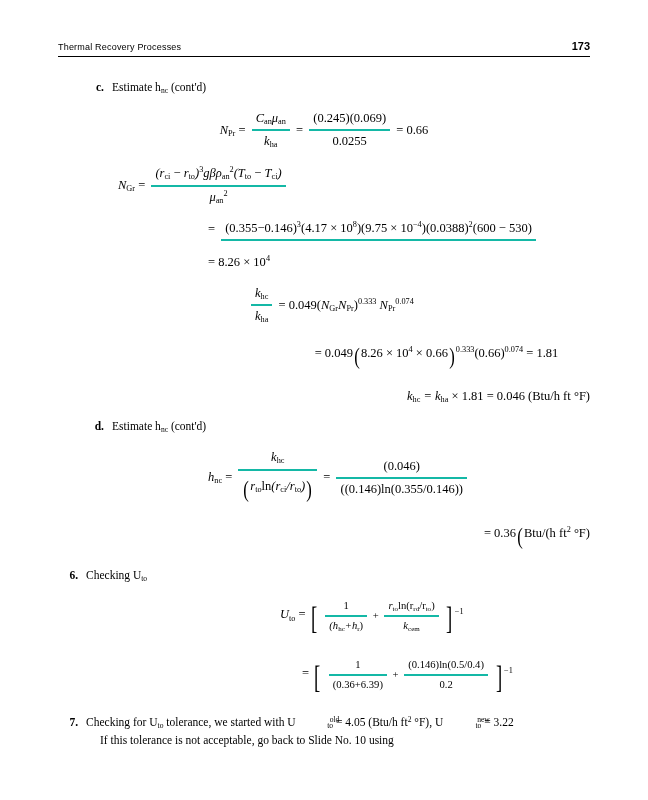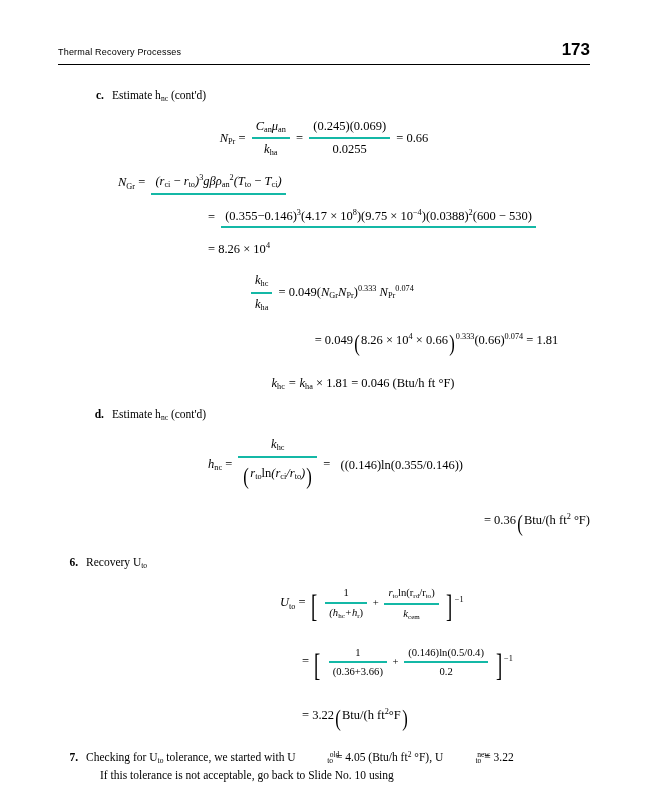--- a/index.html
+++ b/index.html
@@ -29,21 +29,21 @@
     padding-bottom: 4px;
     border-bottom: 1px solid #000;
   }
   .header-title {
     font-family: "Liberation Sans", sans-serif;
     font-size: 9px;
     letter-spacing: 0.2px;
   }
   .header-page {
     font-family: "Liberation Sans", sans-serif;
-    font-size: 17px;
+    font-size: 11px;
     font-weight: bold;
   }
   .content {
     margin-top: 22px;
     font-size: 11.5px;
     line-height: 1.5;
   }
   .item {
     display: flex;
     margin-top: 10px;
@@ -160,20 +160,21 @@
         <span class="up"> = </span><span class="up">0.66</span>
       </span>
     </div>
 
     <div class="eq near-ind">
       <span class="math">
         <span>N</span><sub>Gr</sub>
         <span class="up"> = </span>
         <span class="frac">
           <span class="num">(r<sub>ci</sub> <span class="up">−</span> r<sub>to</sub>)<sup>3</sup><span>g</span><span>β</span><span>ρ</span><sub>an</sub><sup class="up">2</sup>(T<sub>to</sub> <span class="up">−</span> T<sub>ci</sub>)</span>
+          <span class="den">μ<sub>an</sub><sup class="up">2</sup></span>
         </span>
       </span>
     </div>
 
     <div class="eq mid-ind">
       <span class="math">
         <span class="up">= </span>
         <span class="frac">
           <span class="num up">(0.355<span>−</span>0.146)<sup>3</sup>(4.17 × 10<sup>8</sup>)(9.75 × 10<sup>−4</sup>)(0.0388)<sup>2</sup>(600 − 530)</span>
         </span>
@@ -193,21 +194,21 @@
         <span class="up"> = </span><span class="up">0.049</span><span class="up">(</span>N<sub>Gr</sub>N<sub>Pr</sub><span class="up">)</span><sup class="up">0.333</sup> N<sub>Pr</sub><sup class="up">0.074</sup>
       </span>
     </div>
 
     <div class="eq" style="text-align:center; padding-left:225px;">
       <span class="math">
         <span class="up">= </span><span class="up">0.049</span><span class="paren-big">(</span><span class="up">8.26 × 10</span><sup class="up">4</sup><span class="up"> × </span><span class="up">0.66</span><span class="paren-big">)</span><sup class="up">0.333</sup><span class="up">(</span><span class="up">0.66</span><span class="up">)</span><sup class="up">0.074</sup><span class="up"> = </span><span class="up">1.81</span>
       </span>
     </div>
 
-    <div class="eq" style="text-align:center; padding-left:78px;">
+    <div class="eq" style="text-align:right; padding-left:78px;">
       <span class="math">
         <span>k</span><sub>hc</sub><span> = k</span><sub>ha</sub><span class="up"> × 1.81 = 0.046 (Btu/h ft °F)</span>
       </span>
     </div>
 
     <div class="item" style="margin-top:2px;">
       <div class="item-label lvl2">d.</div>
       <div class="item-body">
         <span>Estimate h</span><sub>nc</sub><span> (cont'd)</span>
       </div>
@@ -216,35 +217,36 @@
     <div class="eq mid-ind">
       <span class="math">
         h<sub>nc</sub>
         <span class="up"> = </span>
         <span class="frac">
           <span class="num">k<sub>hc</sub></span>
           <span class="den"><span class="paren-big">(</span>r<sub>to</sub><span class="up">ln</span>(r<sub>ci</sub>/r<sub>to</sub>)<span class="paren-big">)</span></span>
         </span>
         <span class="up"> = </span>
         <span class="frac">
+          <span class="num up">(0.046)</span>
           <span class="den up">((0.146)ln(0.355/0.146))</span>
         </span>
       </span>
     </div>
 
     <div class="eq" style="text-align:right; padding-left:190px;">
       <span class="math">
         <span class="up">= </span><span class="up">0.36</span><span class="paren-big">(</span><span class="up">Btu/(h  ft</span><sup class="up">2</sup><span class="up"> °F)</span>
       </span>
     </div>
 
     <div class="item">
       <div class="item-label">6.</div>
       <div class="item-body">
-        <span>Recovery U</span><sub>to</sub>
+        <span>Checking U</span><sub>to</sub>
       </div>
     </div>
 
     <div class="eq" style="text-align:left; padding-left:222px;">
       <span class="math">
         U<sub>to</sub>
         <span class="up"> = </span>
         <span class="brk">[</span>
         <span class="small">
           <span class="frac">
@@ -261,37 +263,32 @@
       </span>
     </div>
 
     <div class="eq" style="text-align:left; padding-left:244px;">
       <span class="math">
         <span class="up">= </span>
         <span class="brk">[</span>
         <span class="small">
           <span class="frac">
             <span class="num up">1</span>
-            <span class="den up">(0.36+3.66)</span>
+            <span class="den up">(0.36+6.39)</span>
           </span>
           <span class="up"> + </span>
           <span class="frac">
             <span class="num up">(0.146)ln(0.5/0.4)</span>
             <span class="den up">0.2</span>
           </span>
         </span>
         <span class="brk">]</span><sup class="up">−1</sup>
       </span>
     </div>
 
-    <div class="eq" style="text-align:left; padding-left:244px;">
-      <span class="math">
-        <span class="up">= </span><span class="up">3.22</span><span class="paren-big">(</span><span class="up">Btu/(h  ft</span><sup class="up">2</sup><span class="up">°F</span><span class="paren-big">)</span>
-      </span>
-    </div>
 
     <div class="item">
       <div class="item-label">7.</div>
       <div class="item-body">
         <div>
           <span>Checking for U</span><sub>to</sub><span> tolerance, we started with U</span><span class="nowrap"><sup>old</sup><sub style="margin-left:-1.6em;">to</sub></span><span> = 4.05 (Btu/h ft</span><sup>2</sup><span> °F), U</span><span class="nowrap"><sup>new</sup><sub style="margin-left:-1.9em;">to</sub></span><span> = 3.22</span>
         </div>
         <div style="padding-left:14px;">If this tolerance is not acceptable, go back to Slide No. 10 using</div>
       </div>
     </div>

